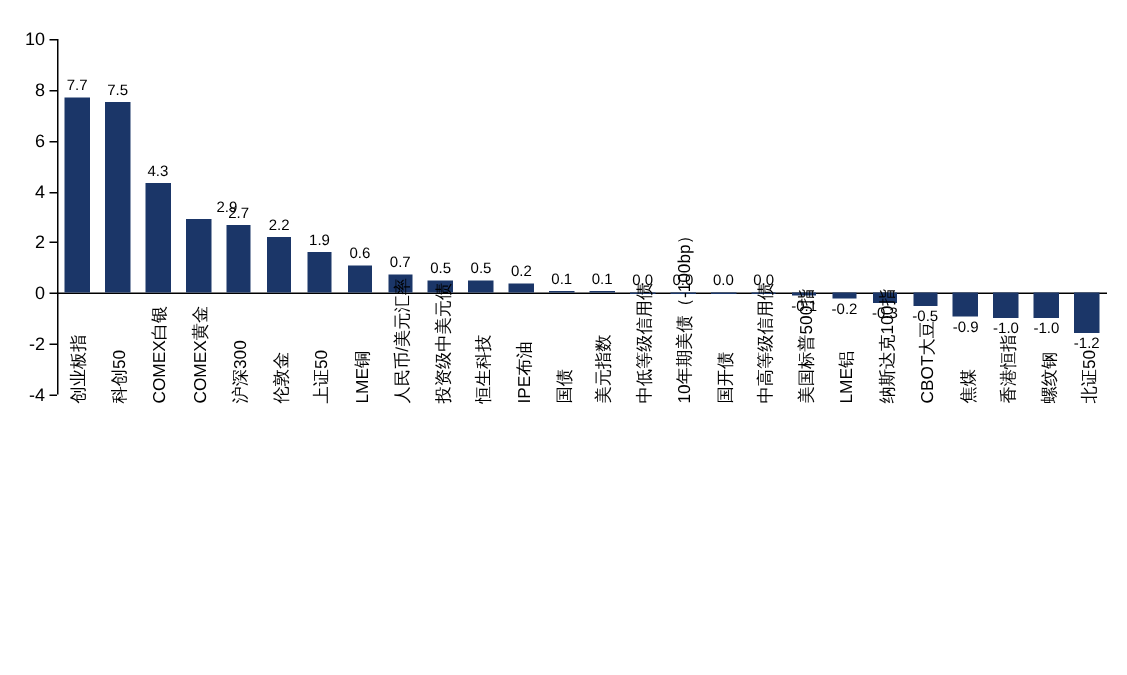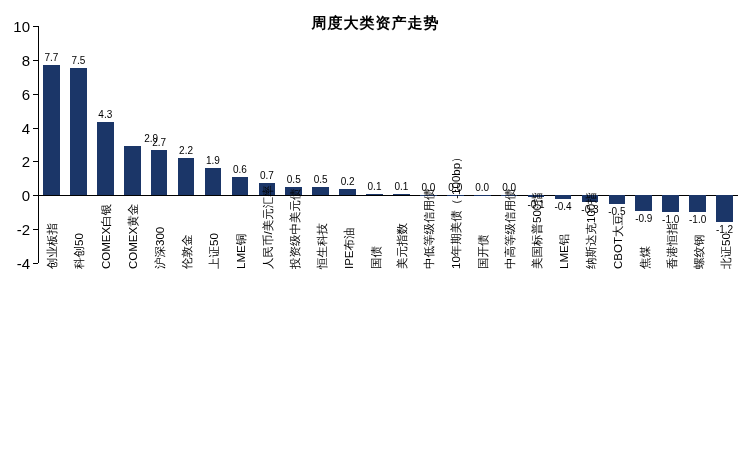--- a/index.html
+++ b/index.html
@@ -50,21 +50,21 @@
     left: 38px;
     width: 700px;
     height: 1px;
     background: #000000;
   }
   .ytick {
     position: absolute;
     left: 0px;
     width: 30px;
     text-align: right;
-    font-size: 15px;
+    font-size: 12px;
     color: #000000;
     transform: translateY(-50%);
   }
   .ytick-mark {
     position: absolute;
     left: 33px;
     width: 5px;
     height: 1px;
     background: #000000;
   }
@@ -86,21 +86,20 @@
     white-space: nowrap;
     transform-origin: left top;
     transform: rotate(-90deg);
     letter-spacing: 0px;
   }
 </style>
 </head>
 <body>
 
 <div id="chart-root">
-  <div id="chart-title">周度大类资产走势</div>
   <div id="axis-line-y"></div>
   <div id="axis-line-x" style="top: 195.286px;"></div>
   <div id="ticks">
       <div class="ytick" style="top: 263px;">-4</div>
       <div class="ytick-mark" style="top: 263px;"></div>
       <div class="ytick" style="top: 229.143px;">-2</div>
       <div class="ytick-mark" style="top: 229.143px;"></div>
       <div class="ytick" style="top: 195.286px;">0</div>
       <div class="ytick-mark" style="top: 195.286px;"></div>
       <div class="ytick" style="top: 161.429px;">2</div>
@@ -147,21 +146,21 @@
       <div class="bar-label" style="width: 36.9231px; left: 371.923px; top: 156.286px;">0.0</div>
       <div class="bar" style="left: 408.962px; top: 169.286px; width: 16.6923px; height: 1px; background: rgb(27, 54, 104);"></div>
       <div class="bar-label" style="width: 36.9231px; left: 398.846px; top: 156.286px;">0.0</div>
       <div class="bar" style="left: 435.885px; top: 169.286px; width: 16.6923px; height: 1px; background: rgb(27, 54, 104);"></div>
       <div class="bar-label" style="width: 36.9231px; left: 425.769px; top: 156.286px;">0.0</div>
       <div class="bar" style="left: 462.808px; top: 169.286px; width: 16.6923px; height: 1px; background: rgb(27, 54, 104);"></div>
       <div class="bar-label" style="width: 36.9231px; left: 452.692px; top: 156.286px;">0.0</div>
       <div class="bar" style="left: 489.731px; top: 169.286px; width: 16.6923px; height: 1.69286px; background: rgb(27, 54, 104);"></div>
       <div class="bar-label" style="width: 36.9231px; left: 479.615px; top: 172.979px;">-0.1</div>
       <div class="bar" style="left: 516.654px; top: 169.286px; width: 16.6923px; height: 3.38571px; background: rgb(27, 54, 104);"></div>
-      <div class="bar-label" style="width: 36.9231px; left: 506.538px; top: 174.671px;">-0.4</div>
+      <div class="bar-label" style="width: 36.9231px; left: 506.538px; top: 174.671px;">-0.2</div>
       <div class="bar" style="left: 543.577px; top: 169.286px; width: 16.6923px; height: 6.77143px; background: rgb(27, 54, 104);"></div>
       <div class="bar-label" style="width: 36.9231px; left: 533.462px; top: 178.057px;">-0.3</div>
       <div class="bar" style="left: 570.5px; top: 169.286px; width: 16.6923px; height: 8.46429px; background: rgb(27, 54, 104);"></div>
       <div class="bar-label" style="width: 36.9231px; left: 560.385px; top: 179.75px;">-0.5</div>
       <div class="bar" style="left: 597.423px; top: 169.286px; width: 16.6923px; height: 15.2357px; background: rgb(27, 54, 104);"></div>
       <div class="bar-label" style="width: 36.9231px; left: 587.308px; top: 186.521px;">-0.9</div>
       <div class="bar" style="left: 624.346px; top: 169.286px; width: 16.6923px; height: 16.9286px; background: rgb(27, 54, 104);"></div>
       <div class="bar-label" style="width: 36.9231px; left: 614.231px; top: 188.214px;">-1.0</div>
       <div class="bar" style="left: 651.269px; top: 169.286px; width: 16.6923px; height: 16.9286px; background: rgb(27, 54, 104);"></div>
       <div class="bar-label" style="width: 36.9231px; left: 641.154px; top: 188.214px;">-1.0</div>

